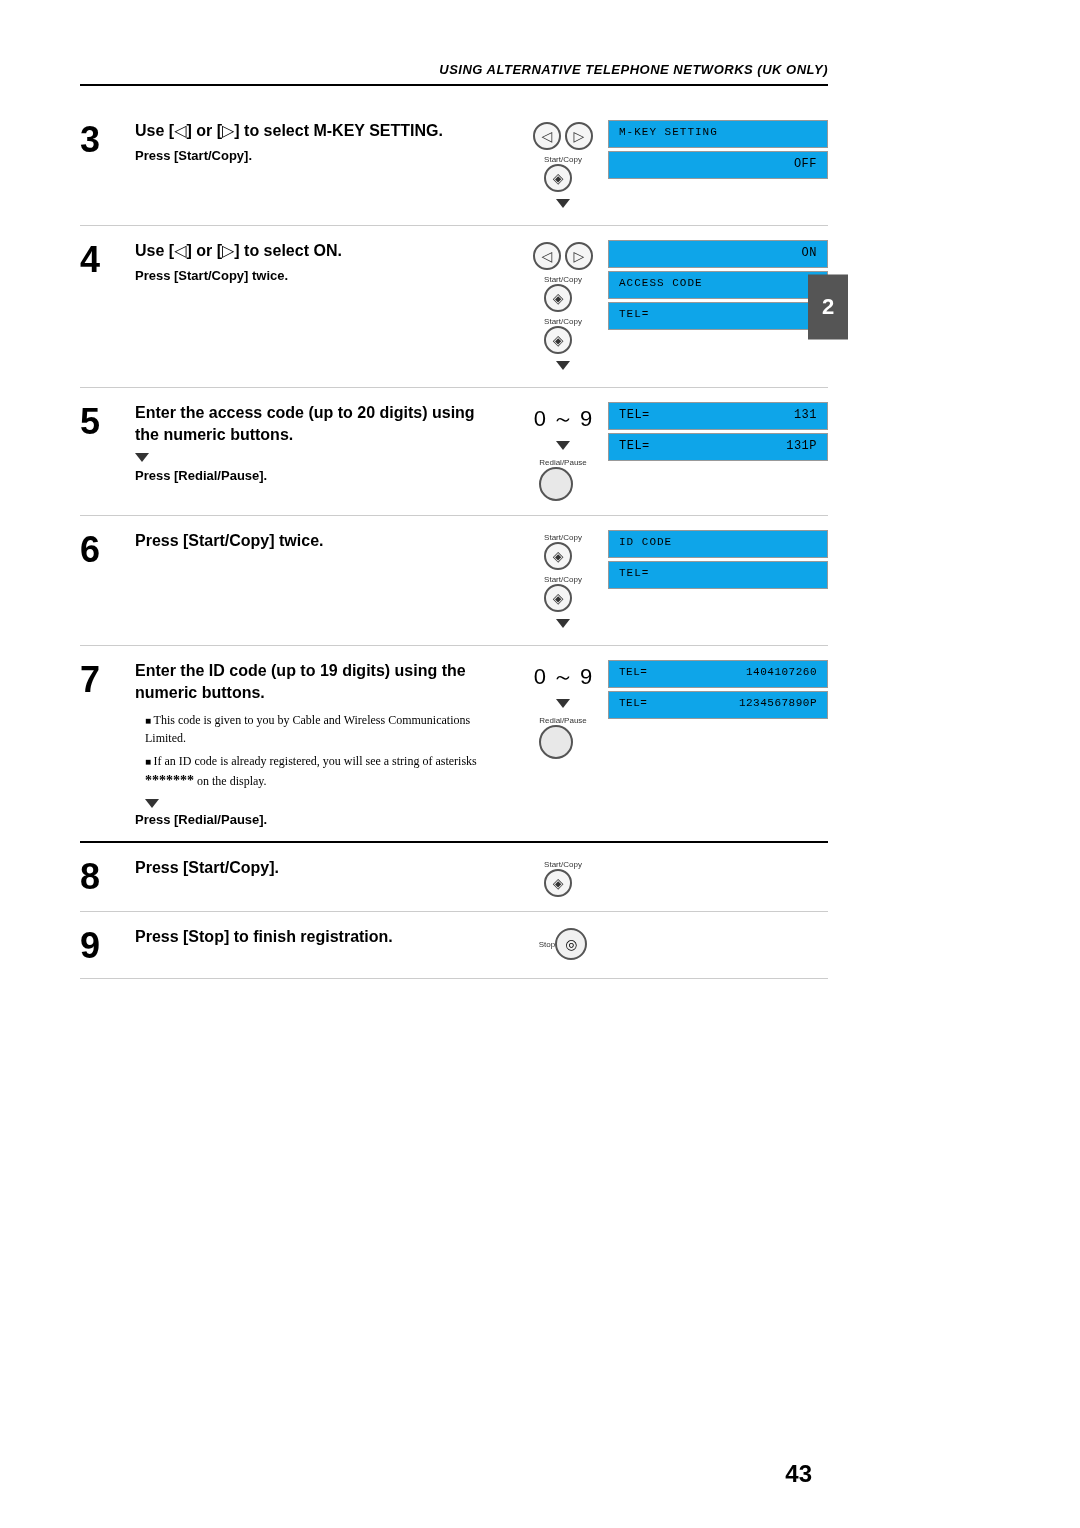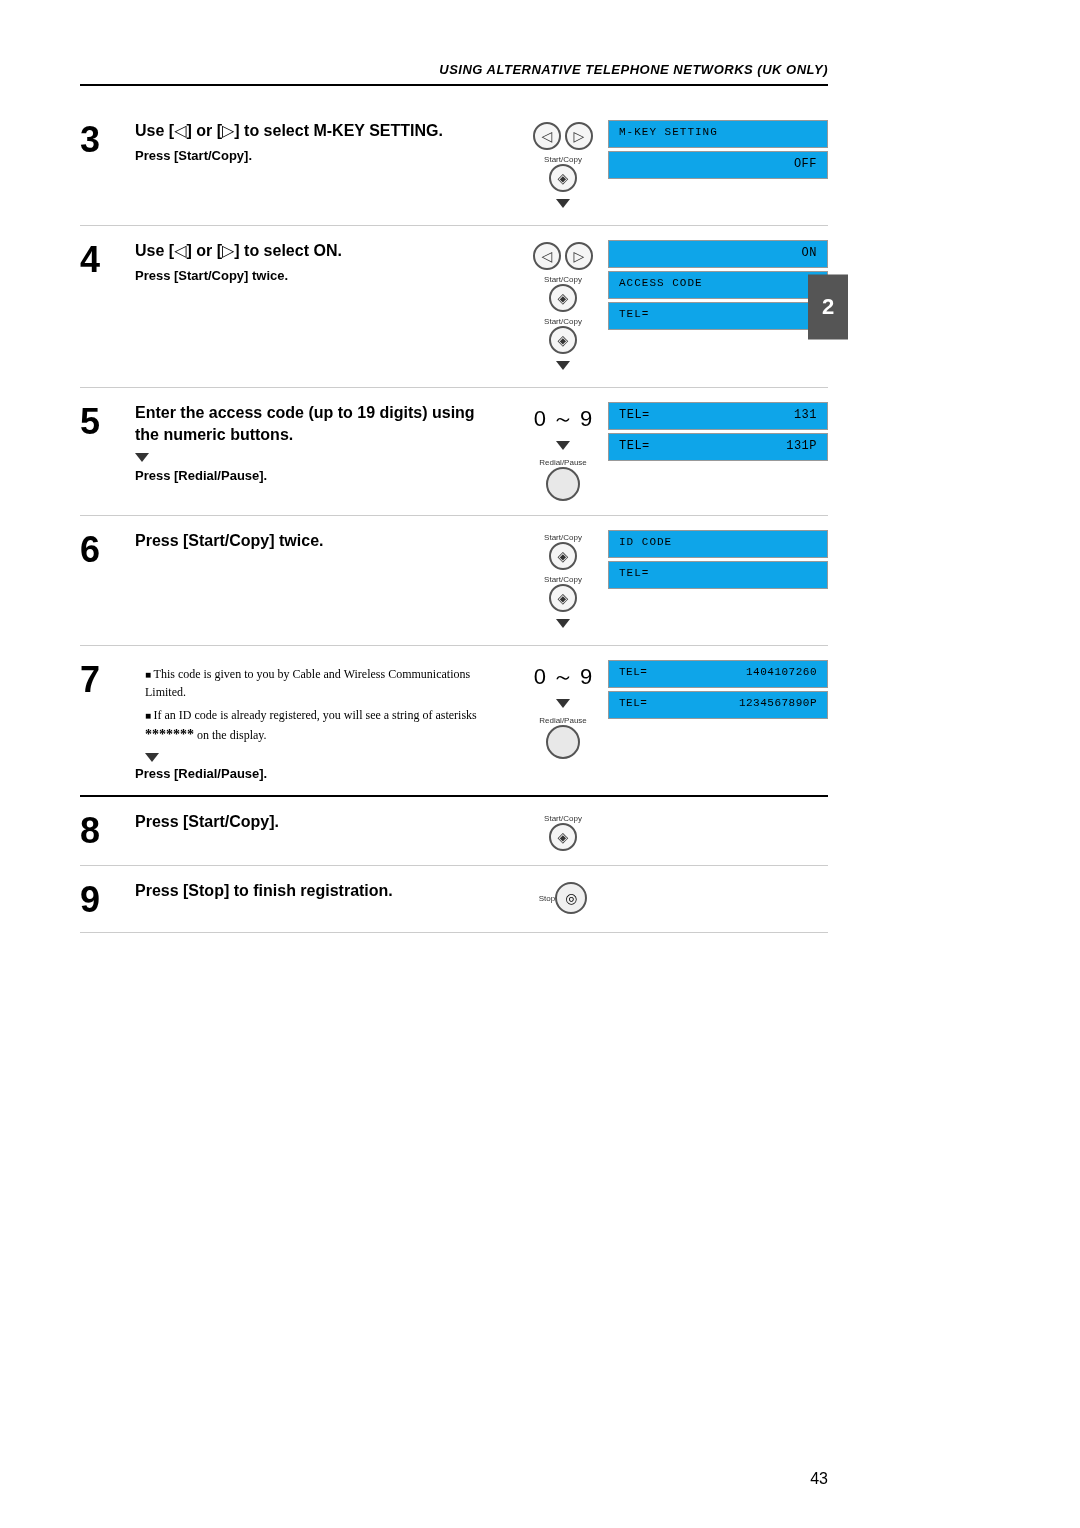--- a/index.html
+++ b/index.html
@@ -108,21 +108,20 @@
     .icon-group {
       display: flex;
       gap: 4px;
       align-items: center;
       justify-content: center;
     }
 
     .btn-startcopy {
       display: flex;
       flex-direction: column;
-      align-items: center;
       font-size: 8px;
       color: #333;
     }
 
     .btn-circle {
       width: 28px;
       height: 28px;
       border-radius: 50%;
       border: 2px solid #555;
       display: flex;
@@ -187,23 +186,23 @@
 
     .step-note ul li {
       margin-bottom: 5px;
       font-size: 12px;
       line-height: 1.5;
     }
 
     .page-number {
       position: absolute;
       bottom: 40px;
-      right: 60px;
-      font-size: 16px;
-      font-weight: normal;
+      right: 76px;
+      font-size: 24px;
+      font-weight: bold;
     }
 
     .asterisk-bold {
       font-weight: bold;
       font-size: 14px;
     }
 
     .stop-btn {
       display: flex;
       flex-direction: row;
@@ -295,21 +294,21 @@
       </div>
     </div>
 
     <div style="position:absolute; right:-20px; top:50%; transform:translateY(-50%); background:#555; color:#fff; font-size:22px; font-weight:bold; width:40px; height:65px; display:flex; align-items:center; justify-content:center;">2</div>
   </div>
 
   <div class="step-row">
     <div class="step-number">5</div>
     <div class="step-content">
       <div class="step-title">
-        <strong>Enter the access code (up to 19 digits) using the numeric buttons.</strong>
+        <strong>Enter the access code (up to 20 digits) using the numeric buttons.</strong>
       </div>
       <div class="arrow-down" style="margin:6px 0;"></div>
       <div class="press-label">Press [Redial/Pause].</div>
     </div>
     <div class="step-icons">
       <div class="numeric-range">0 ～ 9</div>
       <div class="arrow-down"></div>
       <div class="btn-startcopy">
         <div class="btn-label">Redial/Pause</div>
         <div class="btn-circle-large" style="background:#e8e8e8;"></div>
@@ -351,20 +350,23 @@
       </div>
       <div class="screen-box">
         <span class="screen-label">TEL=</span>
       </div>
     </div>
   </div>
 
   <div class="step-row" style="border-bottom:2px solid #000;">
     <div class="step-number">7</div>
     <div class="step-content">
+      <div class="step-title">
+        <strong>Enter the ID code (up to 19 digits) using the numeric buttons.</strong>
+      </div>
       <div class="step-note">
         <ul>
           <li>This code is given to you by Cable and Wireless Communications Limited.</li>
           <li>If an ID code is already registered, you will see a string of asterisks <span class="asterisk-bold">*******</span> on the display.</li>
         </ul>
       </div>
       <div class="arrow-down" style="margin:8px 0 4px 10px;"></div>
       <div class="press-label">Press [Redial/Pause].</div>
     </div>
     <div class="step-icons">

